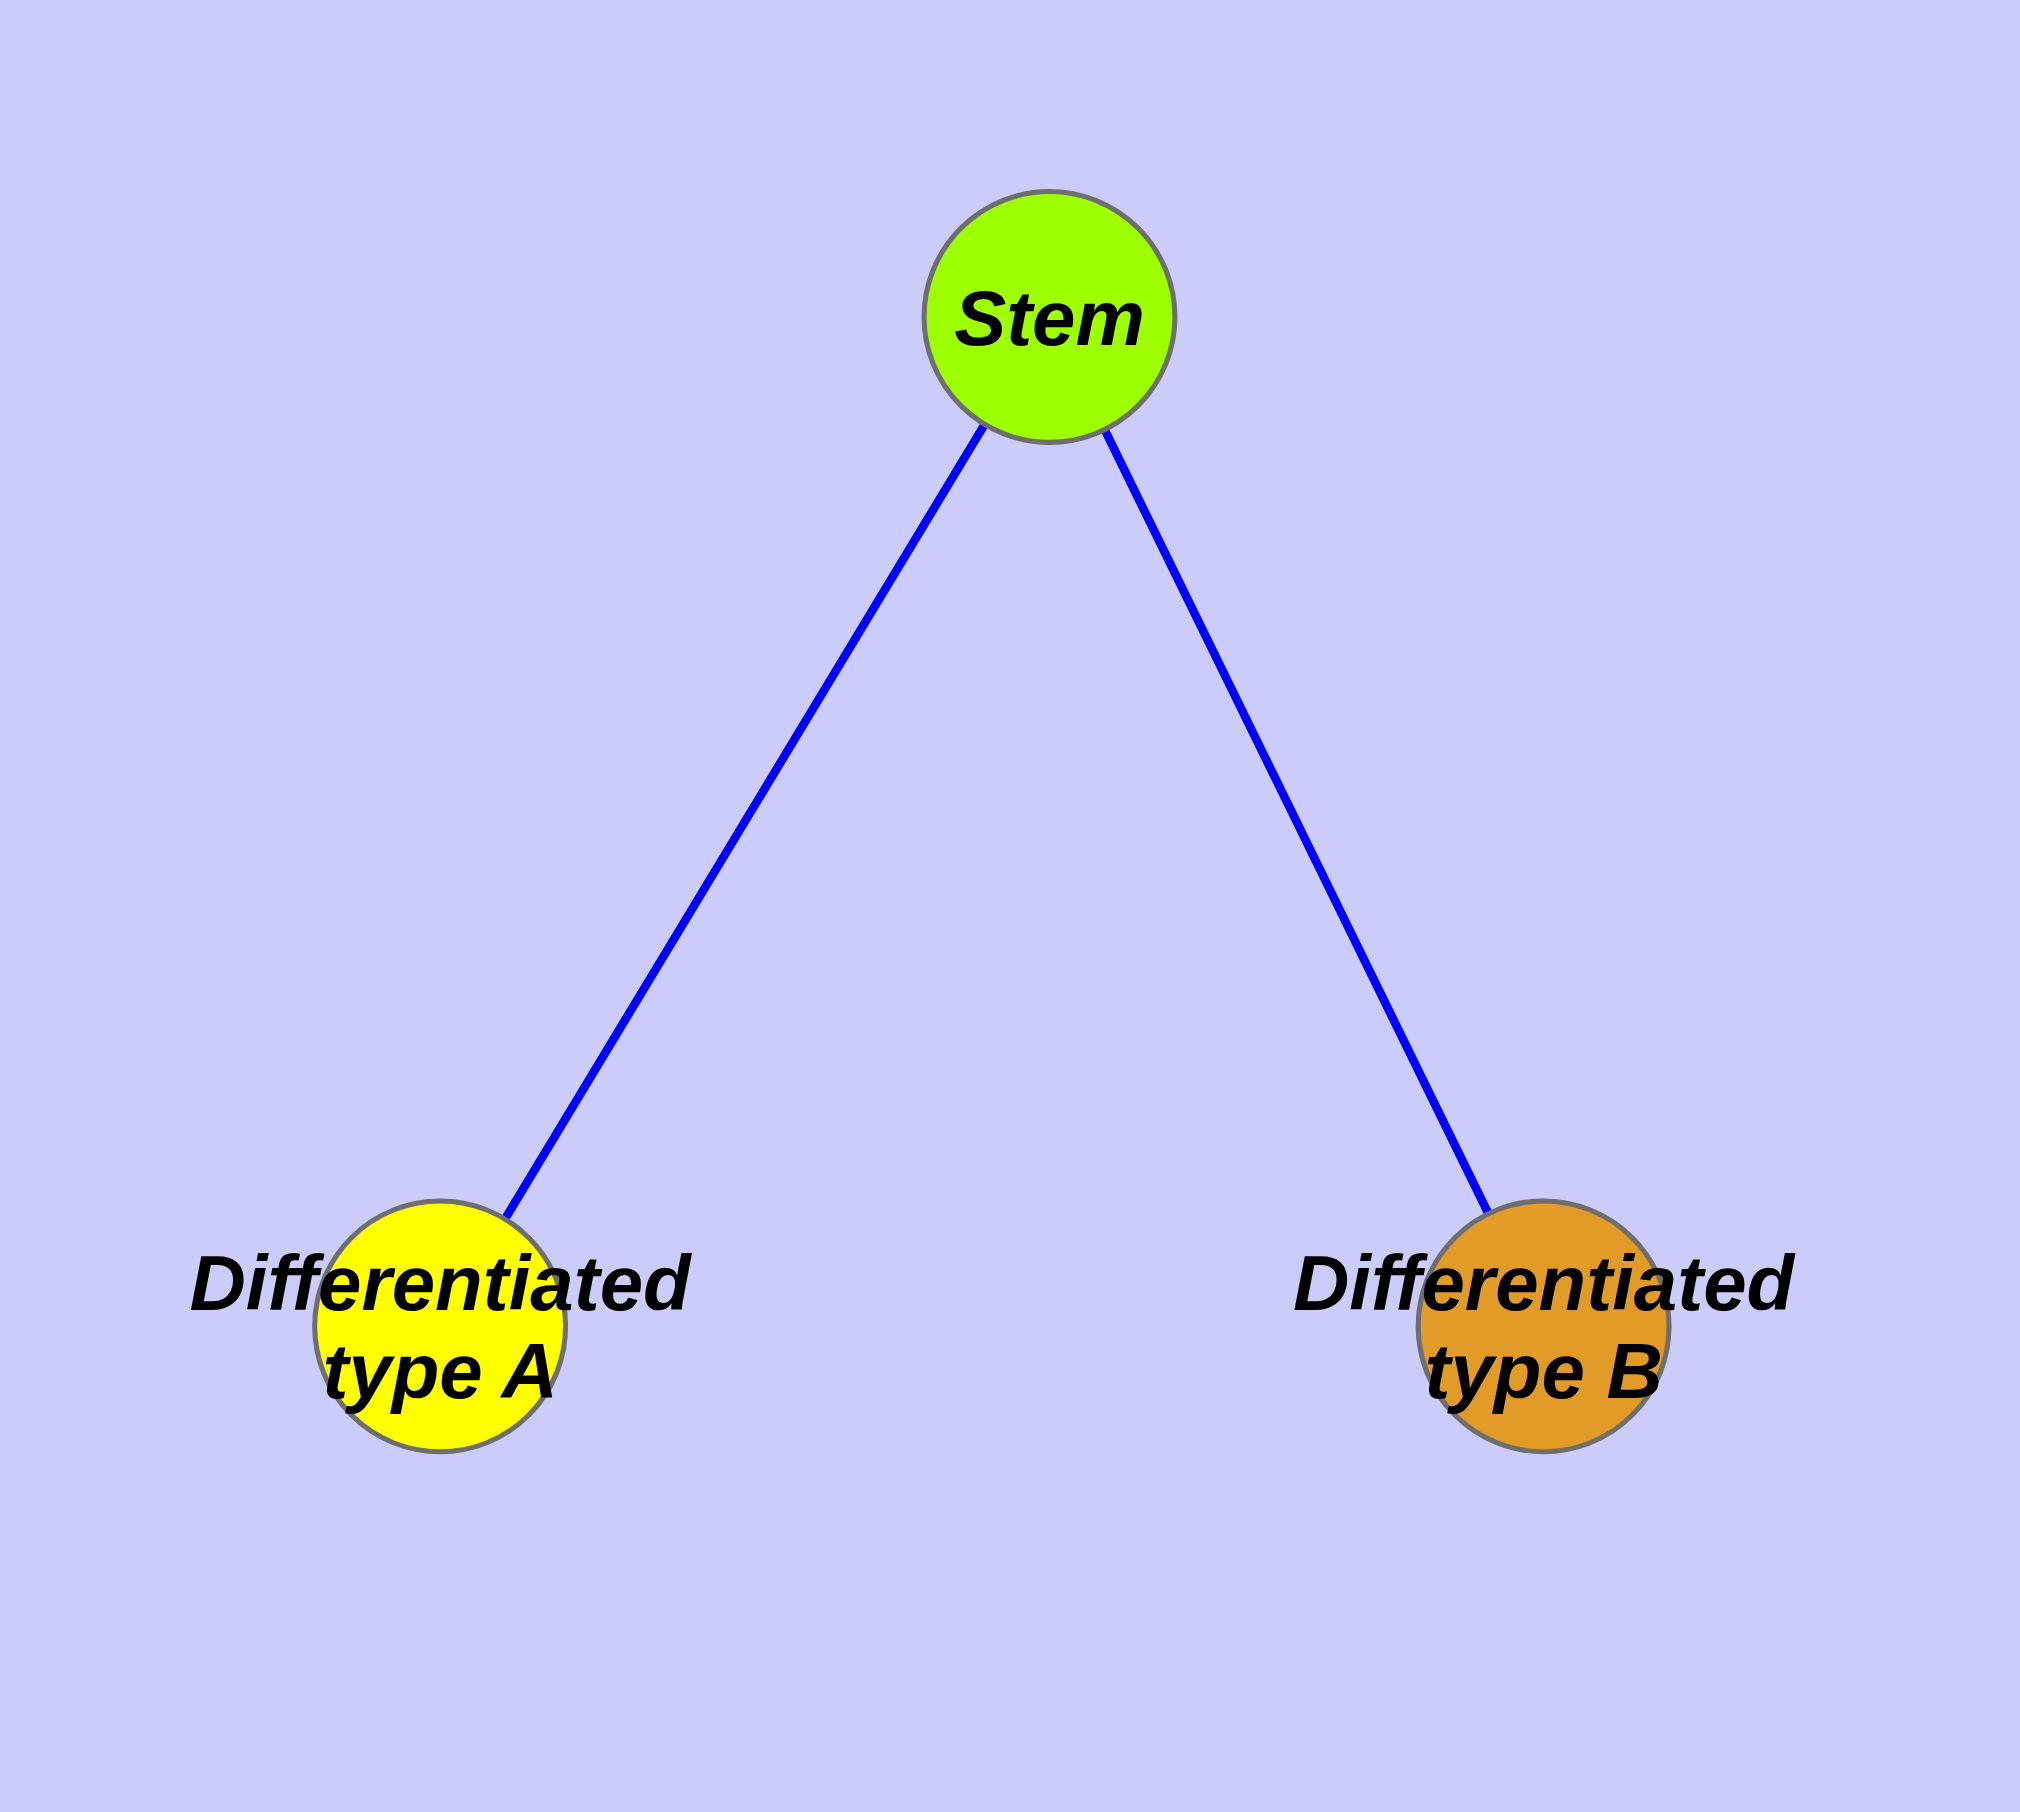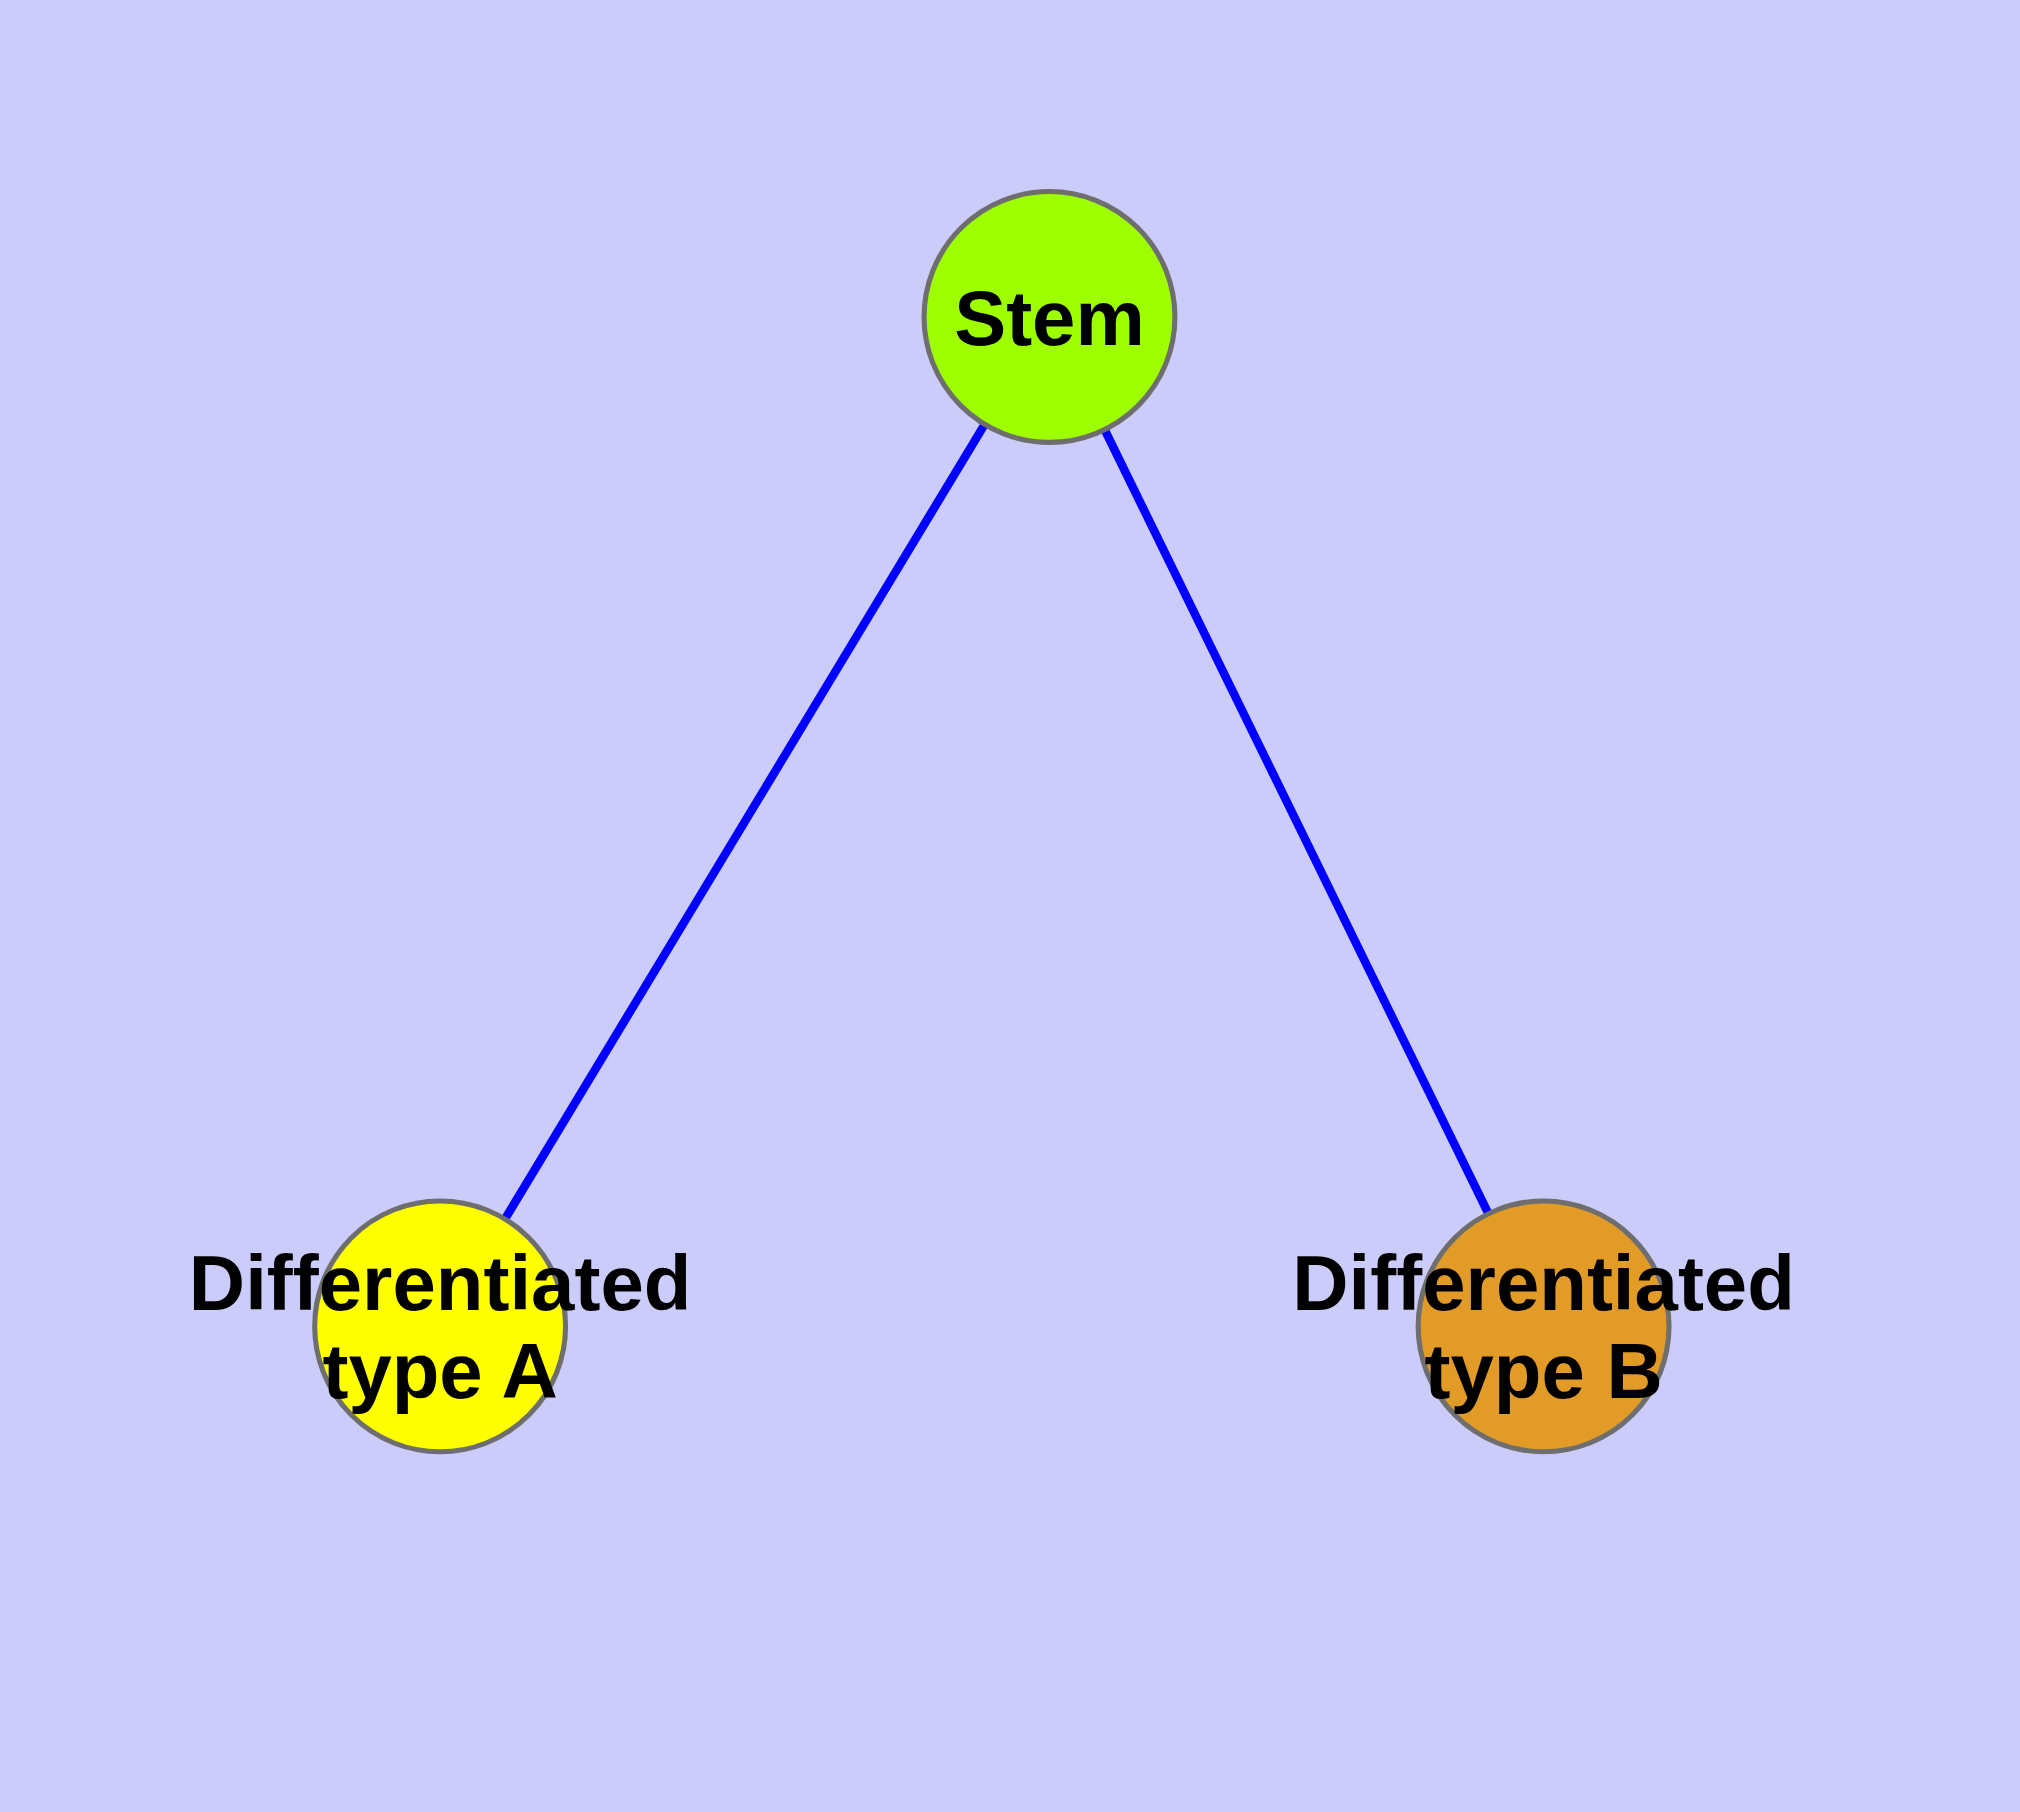--- a/index.html
+++ b/index.html
@@ -27,21 +27,21 @@
     font-family: "Liberation Sans", sans-serif;
     font-weight: bold;
     fill: #000000;
     text-anchor: middle;
     dominant-baseline: alphabetic;
   }
 </style>
 </head>
 <body>
 
-<div id="stage" style="width: 1915px; height: 1812px; background: rgb(204, 204, 250);">
+<div id="stage" style="width: 1915px; height: 1812px; background: rgb(204, 204, 250); font-style: italic;">
   <svg id="graph-svg" viewBox="0 0 2384 2138" xmlns="http://www.w3.org/2000/svg" style="width: 2021px; height: 1812px;">
     <g id="edge-layer">
         <line x1="1238" y1="374" x2="519" y2="1565" stroke="#0000ff" stroke-width="10" stroke-linecap="butt"></line>
         <line x1="1238" y1="374" x2="1821" y2="1565" stroke="#0000ff" stroke-width="10" stroke-linecap="butt"></line>
       </g>
     <g id="node-layer">
         <circle cx="1238" cy="374" r="148" fill="#9eff00" stroke="#6e6e6e" stroke-width="6"></circle>
         <circle cx="519" cy="1565" r="148" fill="#ffff00" stroke="#6e6e6e" stroke-width="6"></circle>
         <circle cx="1821" cy="1565" r="148" fill="#e19b26" stroke="#6e6e6e" stroke-width="6"></circle>
       </g>

